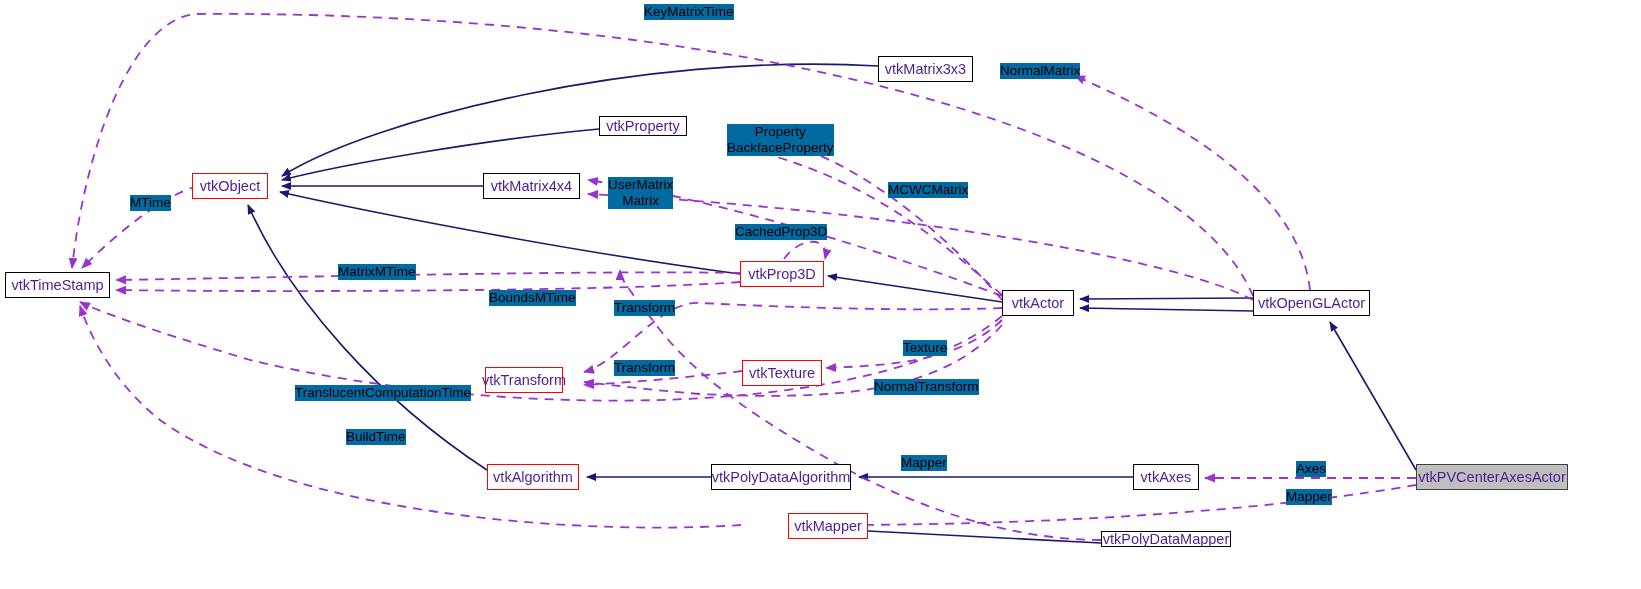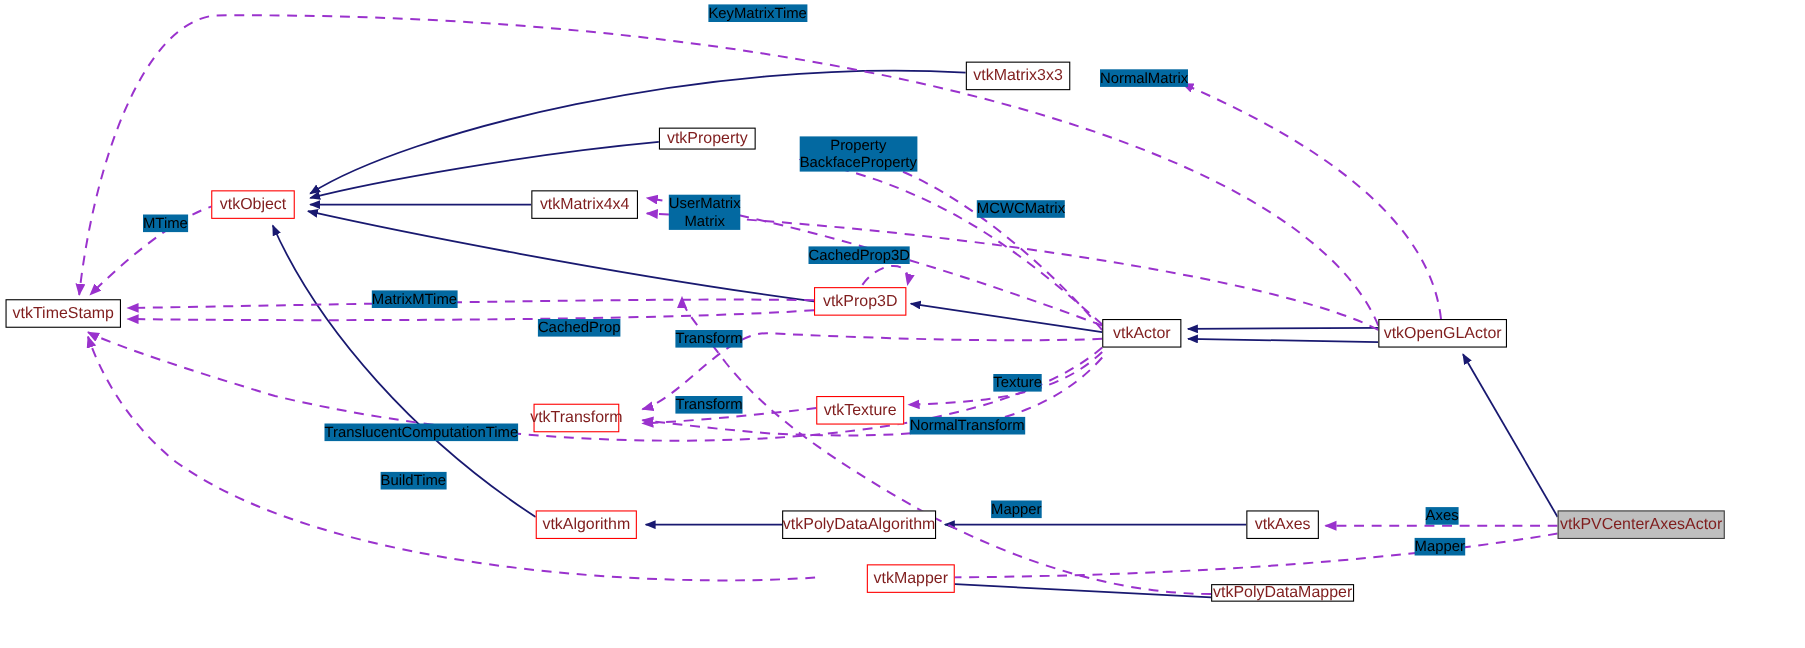--- a/index.html
+++ b/index.html
@@ -1,21 +1,21 @@
 <!DOCTYPE html>
 <html><head>
 <meta charset="utf-8">
 <style>
   html,body{margin:0;padding:0;background:#ffffff;}
   body{font-family:"Liberation Sans","DejaVu Sans",sans-serif;}
   #diagram{position:relative;width:1641px;height:589px;background:#fff;overflow:hidden;}
   #edges{position:absolute;left:0;top:0;width:1641px;height:589px;}
   .node{position:absolute;box-sizing:border-box;display:flex;align-items:center;
         justify-content:center;background:#ffffff;border:1px solid #000000;
-        font-size:14.5px;color:#7f1d1d;white-space:nowrap;line-height:1;}
+        font-size:14.5px;color:#4c1d95;white-space:nowrap;line-height:1;}
   .node.red{border:1px solid #ff0000;}
   .node.current{background:#bfbfbf;border:1px solid #404040;}
   .edge-label{position:absolute;font-size:13.5px;color:#000000;white-space:nowrap;
               background:#0369a1;line-height:1.18;text-align:center;}
 </style>
 </head>
 <body>
 
 <div id="diagram">
 
@@ -85,24 +85,24 @@
   <div class="node current" style="left:1416px;top:464px;width:152px;height:26px;">vtkPVCenterAxesActor</div>
 
   <div class="edge-label" style="left:644px;top:4px;">KeyMatrixTime</div>
   <div class="edge-label" style="left:1000px;top:63px;">NormalMatrix</div>
   <div class="edge-label" style="left:727px;top:124px;">Property<br>BackfaceProperty</div>
   <div class="edge-label" style="left:130px;top:195px;">MTime</div>
   <div class="edge-label" style="left:608px;top:177px;">UserMatrix<br>Matrix</div>
   <div class="edge-label" style="left:888px;top:182px;">MCWCMatrix</div>
   <div class="edge-label" style="left:735px;top:224px;">CachedProp3D</div>
   <div class="edge-label" style="left:338px;top:264px;">MatrixMTime</div>
-  <div class="edge-label" style="left:489px;top:290px;">CachedProp</div>
+  <div class="edge-label" style="left:489px;top:290px;">BoundsMTime</div>
   <div class="edge-label" style="left:614px;top:300px;">Transform</div>
   <div class="edge-label" style="left:903px;top:340px;">Texture</div>
   <div class="edge-label" style="left:614px;top:360px;">Transform</div>
-  <div class="edge-label" style="left:827px;top:379px;">NormalTransform</div>
+  <div class="edge-label" style="left:874px;top:379px;">NormalTransform</div>
   <div class="edge-label" style="left:295px;top:385px;">TranslucentComputationTime</div>
   <div class="edge-label" style="left:346px;top:429px;">BuildTime</div>
   <div class="edge-label" style="left:901px;top:455px;">Mapper</div>
   <div class="edge-label" style="left:1296px;top:461px;">Axes</div>
   <div class="edge-label" style="left:1286px;top:489px;">Mapper</div>
 
 </div>
 
 </body></html>

